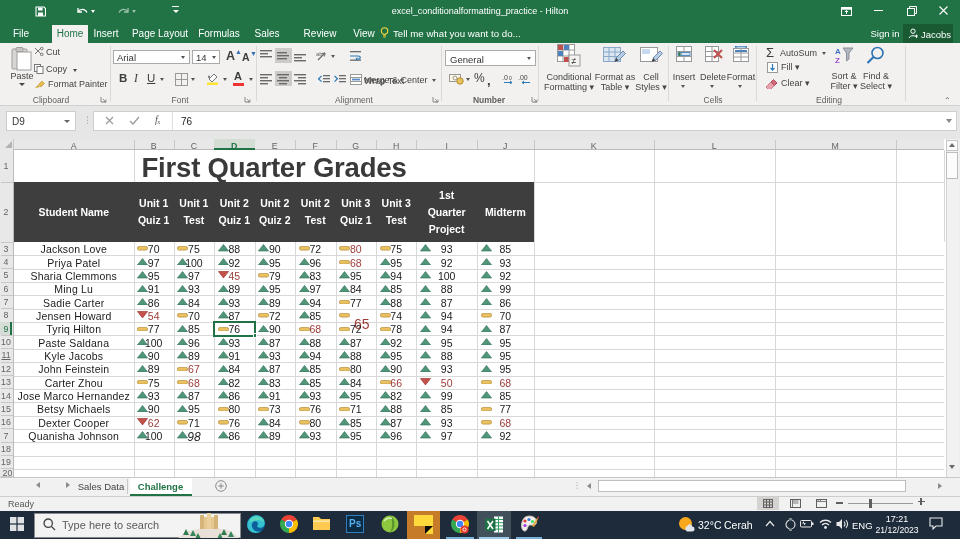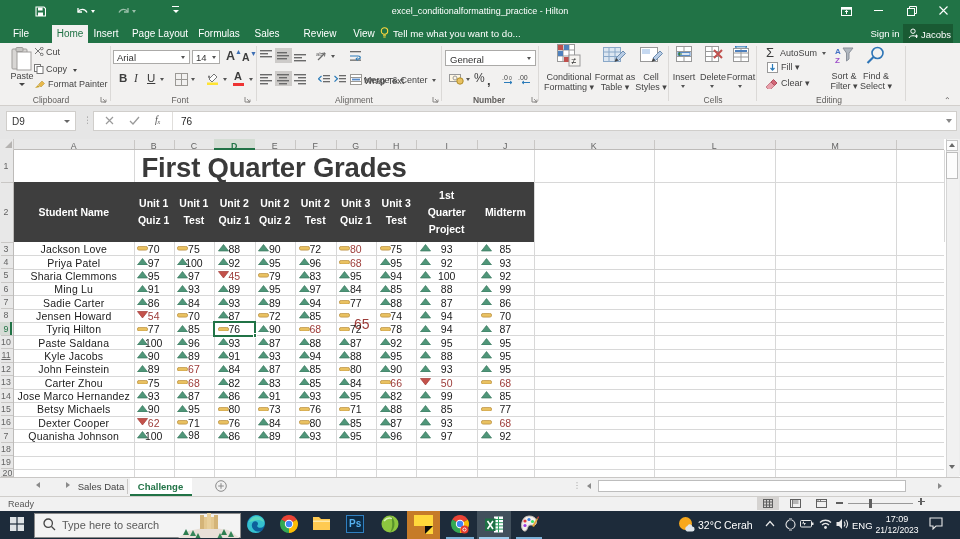--- a/index.html
+++ b/index.html
@@ -976,21 +976,21 @@
   </svg>
 <div class="a ct" style="left:477px;top:416.825px;width:56.60000000000002px;color:#9c3b38;font-size:10.5px;">68</div>
 <div class="a ct" style="left:14px;top:430.175px;width:119.5px;color:#1a1a1a;font-size:10.5px;letter-spacing:0.2px;">Quanisha Johnson</div>
 <svg class="a" style="left:137.0px;top:431.375px" width="11" height="7.5" viewBox="0 0 12 8">
     <path d="M6 0.5 L11.5 7.5 L0.5 7.5 Z" fill="#4f9679" stroke="#3c7a60" stroke-width="0.8"></path>
   </svg>
 <div class="a ct" style="left:133.5px;top:430.175px;width:40.30000000000001px;color:#1a1a1a;font-size:10.5px;">100</div>
 <svg class="a" style="left:177.3px;top:431.375px" width="11" height="7.5" viewBox="0 0 12 8">
     <path d="M6 0.5 L11.5 7.5 L0.5 7.5 Z" fill="#4f9679" stroke="#3c7a60" stroke-width="0.8"></path>
   </svg>
-<div class="a ct" style="left:173.8px;top:430.175px;width:40.19999999999999px;color:#1a1a1a;font-size:10px;">98</div>
+<div class="a ct" style="left:173.8px;top:430.175px;width:40.19999999999999px;color:#1a1a1a;font-size:12px;font-style:italic;">98</div>
 <svg class="a" style="left:217.5px;top:431.375px" width="11" height="7.5" viewBox="0 0 12 8">
     <path d="M6 0.5 L11.5 7.5 L0.5 7.5 Z" fill="#4f9679" stroke="#3c7a60" stroke-width="0.8"></path>
   </svg>
 <div class="a ct" style="left:214px;top:430.175px;width:40.5px;color:#1a1a1a;font-size:10.5px;">86</div>
 <svg class="a" style="left:258.0px;top:431.375px" width="11" height="7.5" viewBox="0 0 12 8">
     <path d="M6 0.5 L11.5 7.5 L0.5 7.5 Z" fill="#4f9679" stroke="#3c7a60" stroke-width="0.8"></path>
   </svg>
 <div class="a ct" style="left:254.5px;top:430.175px;width:40.5px;color:#1a1a1a;font-size:10.5px;">89</div>
 <svg class="a" style="left:298.5px;top:431.375px" width="11" height="7.5" viewBox="0 0 12 8">
     <path d="M6 0.5 L11.5 7.5 L0.5 7.5 Z" fill="#4f9679" stroke="#3c7a60" stroke-width="0.8"></path>
@@ -1164,16 +1164,16 @@
 <svg class="a" style="left:819px;top:517px" width="13" height="13" viewBox="0 0 13 13">
     <path d="M1 5.5 C4 2.5 9 2.5 12 5.5" fill="none" stroke="#e8e8e8" stroke-width="1.3"></path>
     <path d="M3 8 C5 6 8 6 10 8" fill="none" stroke="#e8e8e8" stroke-width="1.3"></path>
     <circle cx="6.5" cy="10.5" r="1.4" fill="#e8e8e8"></circle>
   </svg>
 <svg class="a" style="left:836px;top:517.5px" width="13" height="12" viewBox="0 0 13 12">
     <path d="M0.5 4 h2.5 l3 -3 v10 l-3 -3 h-2.5 Z" fill="#e8e8e8"></path>
     <path d="M8 3.5 a4 4 0 0 1 0 5 M10 2 a6.5 6.5 0 0 1 0 8" stroke="#e8e8e8" fill="none" stroke-width="1.1"></path>
   </svg>
 <div class="a" style="left:852px;top:519.5px;color:#fff;font-size:9.5px;">ENG</div>
-<div class="a ct" style="left:876px;top:514px;width:42px;color:#fff;font-size:9px;">17:09</div>
+<div class="a ct" style="left:876px;top:514px;width:42px;color:#fff;font-size:9px;">17:21</div>
 <div class="a ct" style="left:869px;top:525px;width:56px;color:#fff;font-size:8.6px;">21/12/2023</div>
 <svg class="a" style="left:929px;top:517px" width="14" height="13" viewBox="0 0 14 13">
     <path d="M1 1 h12 v8 h-6 l-3 3 v-3 h-3 Z" fill="none" stroke="#e8e8e8" stroke-width="1.1"></path>
   </svg>
 </body></html>

